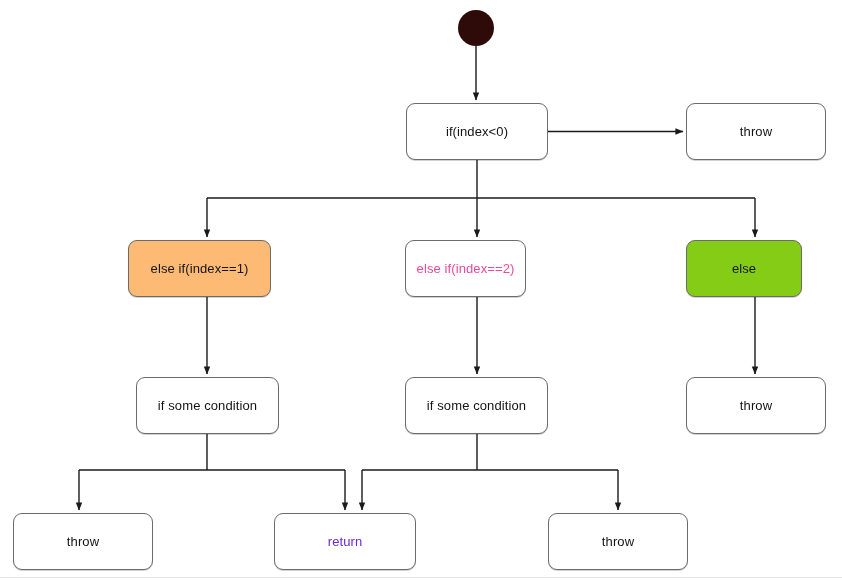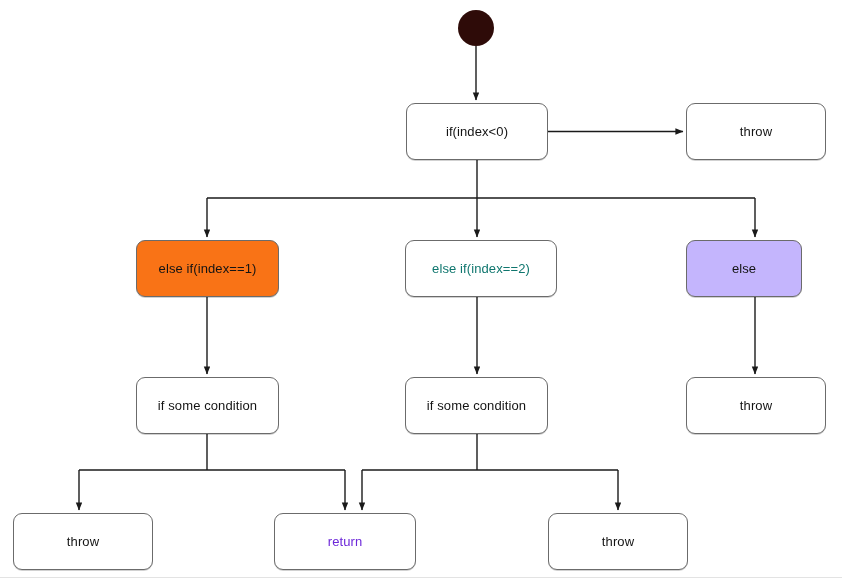--- a/index.html
+++ b/index.html
@@ -88,27 +88,27 @@
   </svg>
 
   <div id="node-layer">
       <div class="start-node" style="background: rgb(46, 11, 8); left: 458px; top: 10px; width: 36px; height: 36px;"></div>
       <div class="node-box" style="border-color: rgb(107, 107, 107); background: rgb(255, 255, 255); color: rgb(20, 20, 20); left: 406px; top: 103px; width: 142px; height: 57px;">
         <span>if(index&lt;0)</span>
       </div>
       <div class="node-box" style="border-color: rgb(107, 107, 107); background: rgb(255, 255, 255); color: rgb(20, 20, 20); left: 686px; top: 103px; width: 140px; height: 57px;">
         <span>throw</span>
       </div>
-      <div class="node-box" style="border-color: rgb(107, 107, 107); background: #f97316; color: rgb(20, 20, 20); left: 136px; top: 240px; width: 143px; height: 57px;">
+      <div class="node-box" style="border-color: rgb(107, 107, 107); background: #fdba74; color: rgb(20, 20, 20); left: 128px; top: 240px; width: 143px; height: 57px;">
         <span>else if(index==1)</span>
       </div>
-      <div class="node-box" style="border-color: rgb(107, 107, 107); background: rgb(255, 255, 255); color: #0f766e; left: 405px; top: 240px; width: 152px; height: 57px;">
+      <div class="node-box" style="border-color: rgb(107, 107, 107); background: rgb(255, 255, 255); color: #ec4899; left: 405px; top: 240px; width: 121px; height: 57px;">
         <span>else if(index==2)</span>
       </div>
-      <div class="node-box" style="border-color: rgb(107, 107, 107); background: #c4b5fd; color: rgb(20, 20, 20); left: 686px; top: 240px; width: 116px; height: 57px;">
+      <div class="node-box" style="border-color: rgb(107, 107, 107); background: #84cc16; color: rgb(20, 20, 20); left: 686px; top: 240px; width: 116px; height: 57px;">
         <span>else</span>
       </div>
       <div class="node-box" style="border-color: rgb(107, 107, 107); background: rgb(255, 255, 255); color: rgb(20, 20, 20); left: 136px; top: 377px; width: 143px; height: 57px;">
         <span>if some condition</span>
       </div>
       <div class="node-box" style="border-color: rgb(107, 107, 107); background: rgb(255, 255, 255); color: rgb(20, 20, 20); left: 405px; top: 377px; width: 143px; height: 57px;">
         <span>if some condition</span>
       </div>
       <div class="node-box" style="border-color: rgb(107, 107, 107); background: rgb(255, 255, 255); color: rgb(20, 20, 20); left: 686px; top: 377px; width: 140px; height: 57px;">
         <span>throw</span>

